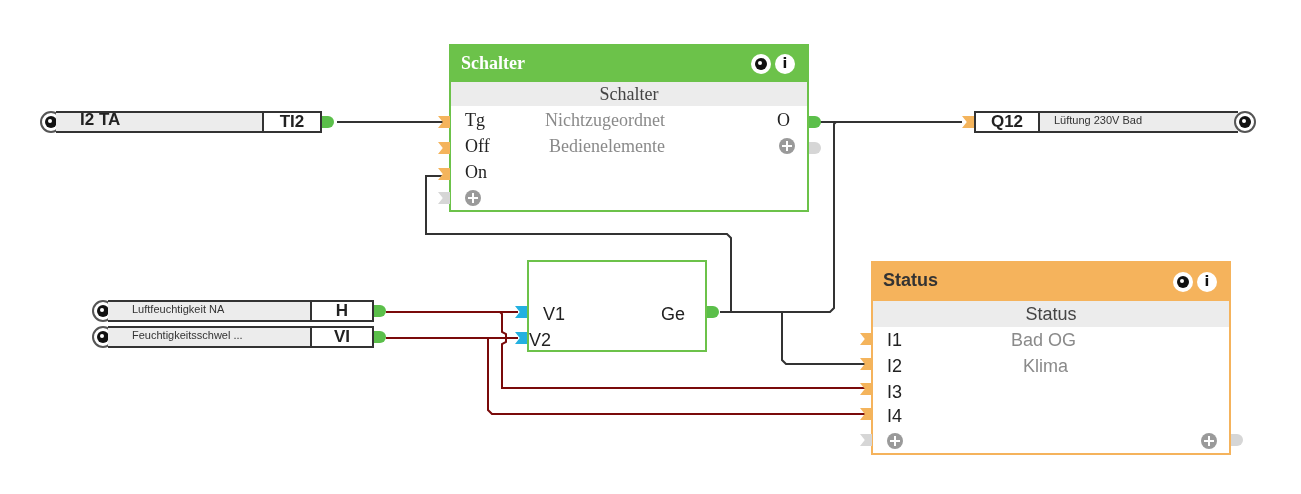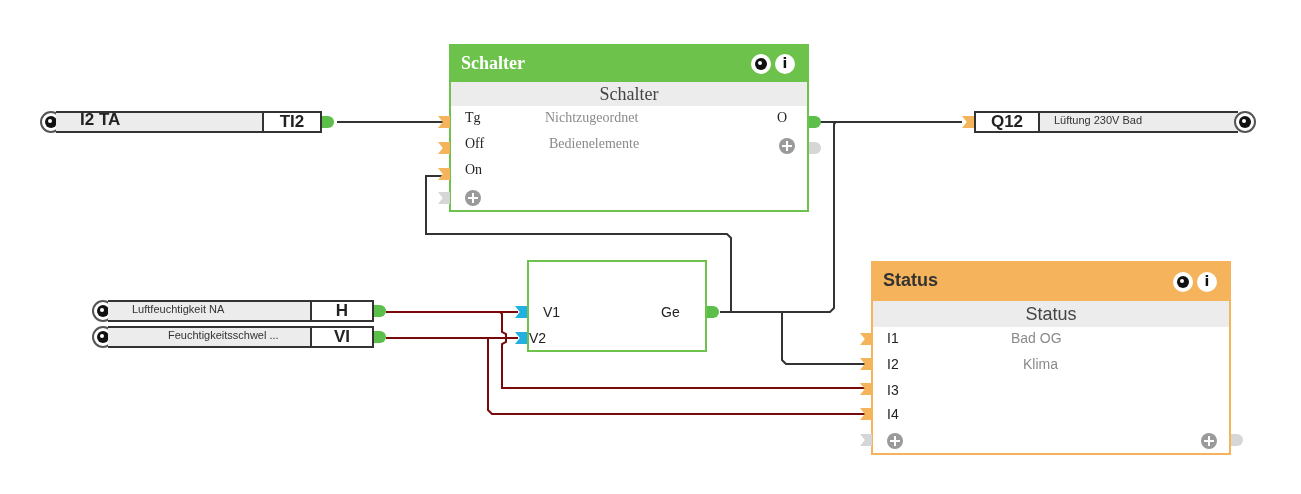--- a/index.html
+++ b/index.html
@@ -25,21 +25,21 @@
   .gear::after { content:""; position:absolute; left:3px; top:3px; width:4px; height:4px; border-radius:50%; background:#fff; }
 
   .dot-out { position:absolute; width:12px; height:12px; border-radius:0 6px 6px 0; background:#5bbf4a; }
   .dot-out.grey { background:#d6d6d6; }
 
   
   .block { position:absolute; box-sizing:border-box; background:#fff; }
   .block .hdr { position:absolute; left:0; right:0; top:0; color:#fff; font-weight:bold; font-size:18px; }
   .block .hdr .t { position:absolute; left:10px; top:7px; }
   .block .sub { position:absolute; left:0; right:0; background:#ececec; text-align:center; font-size:18px; color:#444; }
-  .row { position:absolute; font-size:14px; color:#222; }
+  .row { position:absolute; font-size:18px; color:#222; }
   .grey-txt { color:#8a8a8a; }
   .hbtn { position:absolute; width:20px; height:20px; border-radius:50%; background:#fff; }
   .hbtn.info::after { content:"i"; position:absolute; left:0; right:0; top:1px; text-align:center;
                       font-weight:bold; font-size:14px; color:#111; font-family:"DejaVu Sans", sans-serif; }
   .hbtn.cog .gear { left:4px; top:4px; }
 
   .in-port { position:absolute; width:12px; height:12px; }
   .in-port.orange { background:#f4b45c; clip-path:polygon(0 0,100% 0,100% 100%,0 100%,40% 50%); }
   .in-port.blue { background:#23b0e0; clip-path:polygon(0 0,100% 0,100% 100%,0 100%,40% 50%); }
   .in-port.grey { background:#d6d6d6; clip-path:polygon(0 0,100% 0,100% 100%,0 100%,40% 50%); }
@@ -89,21 +89,21 @@
   <span class="name small" style="left:40px;">Luftfeuchtigkeit NA</span>
   <div class="tag" style="left:218px;width:64px;">H</div>
   <span class="dot-out" style="left:282px;top:5px;"></span>
 </div>
 
 <div class="io" style="left:92px;top:326px;width:300px;">
   <div class="gearcap" style="left:0;">
     <span class="gear" style="left:3px;top:3px;"></span>
   </div>
   <div class="body" style="left:16px;width:208px;border-left:none;"></div>
-  <span class="name small" style="left:40px;margin-left:36px;">Feuchtigkeitsschwel ...</span>
+  <span class="name small" style="left:40px;">Feuchtigkeitsschwel ...</span>
   <div class="tag" style="left:218px;width:64px;">VI</div>
   <span class="dot-out" style="left:282px;top:5px;"></span>
 </div>
 
 <div class="io" style="left:962px;top:111px;width:300px;">
   <span class="in-port orange" style="left:0;top:5px;"></span>
   <div class="tag" style="left:12px;width:66px;">Q12</div>
   <div class="body" style="left:76px;width:200px;border-right:none;"></div>
   <span class="name small" style="left:92px;">Lüftung 230V Bad</span>
   <div class="gearcap" style="left:272px;">

